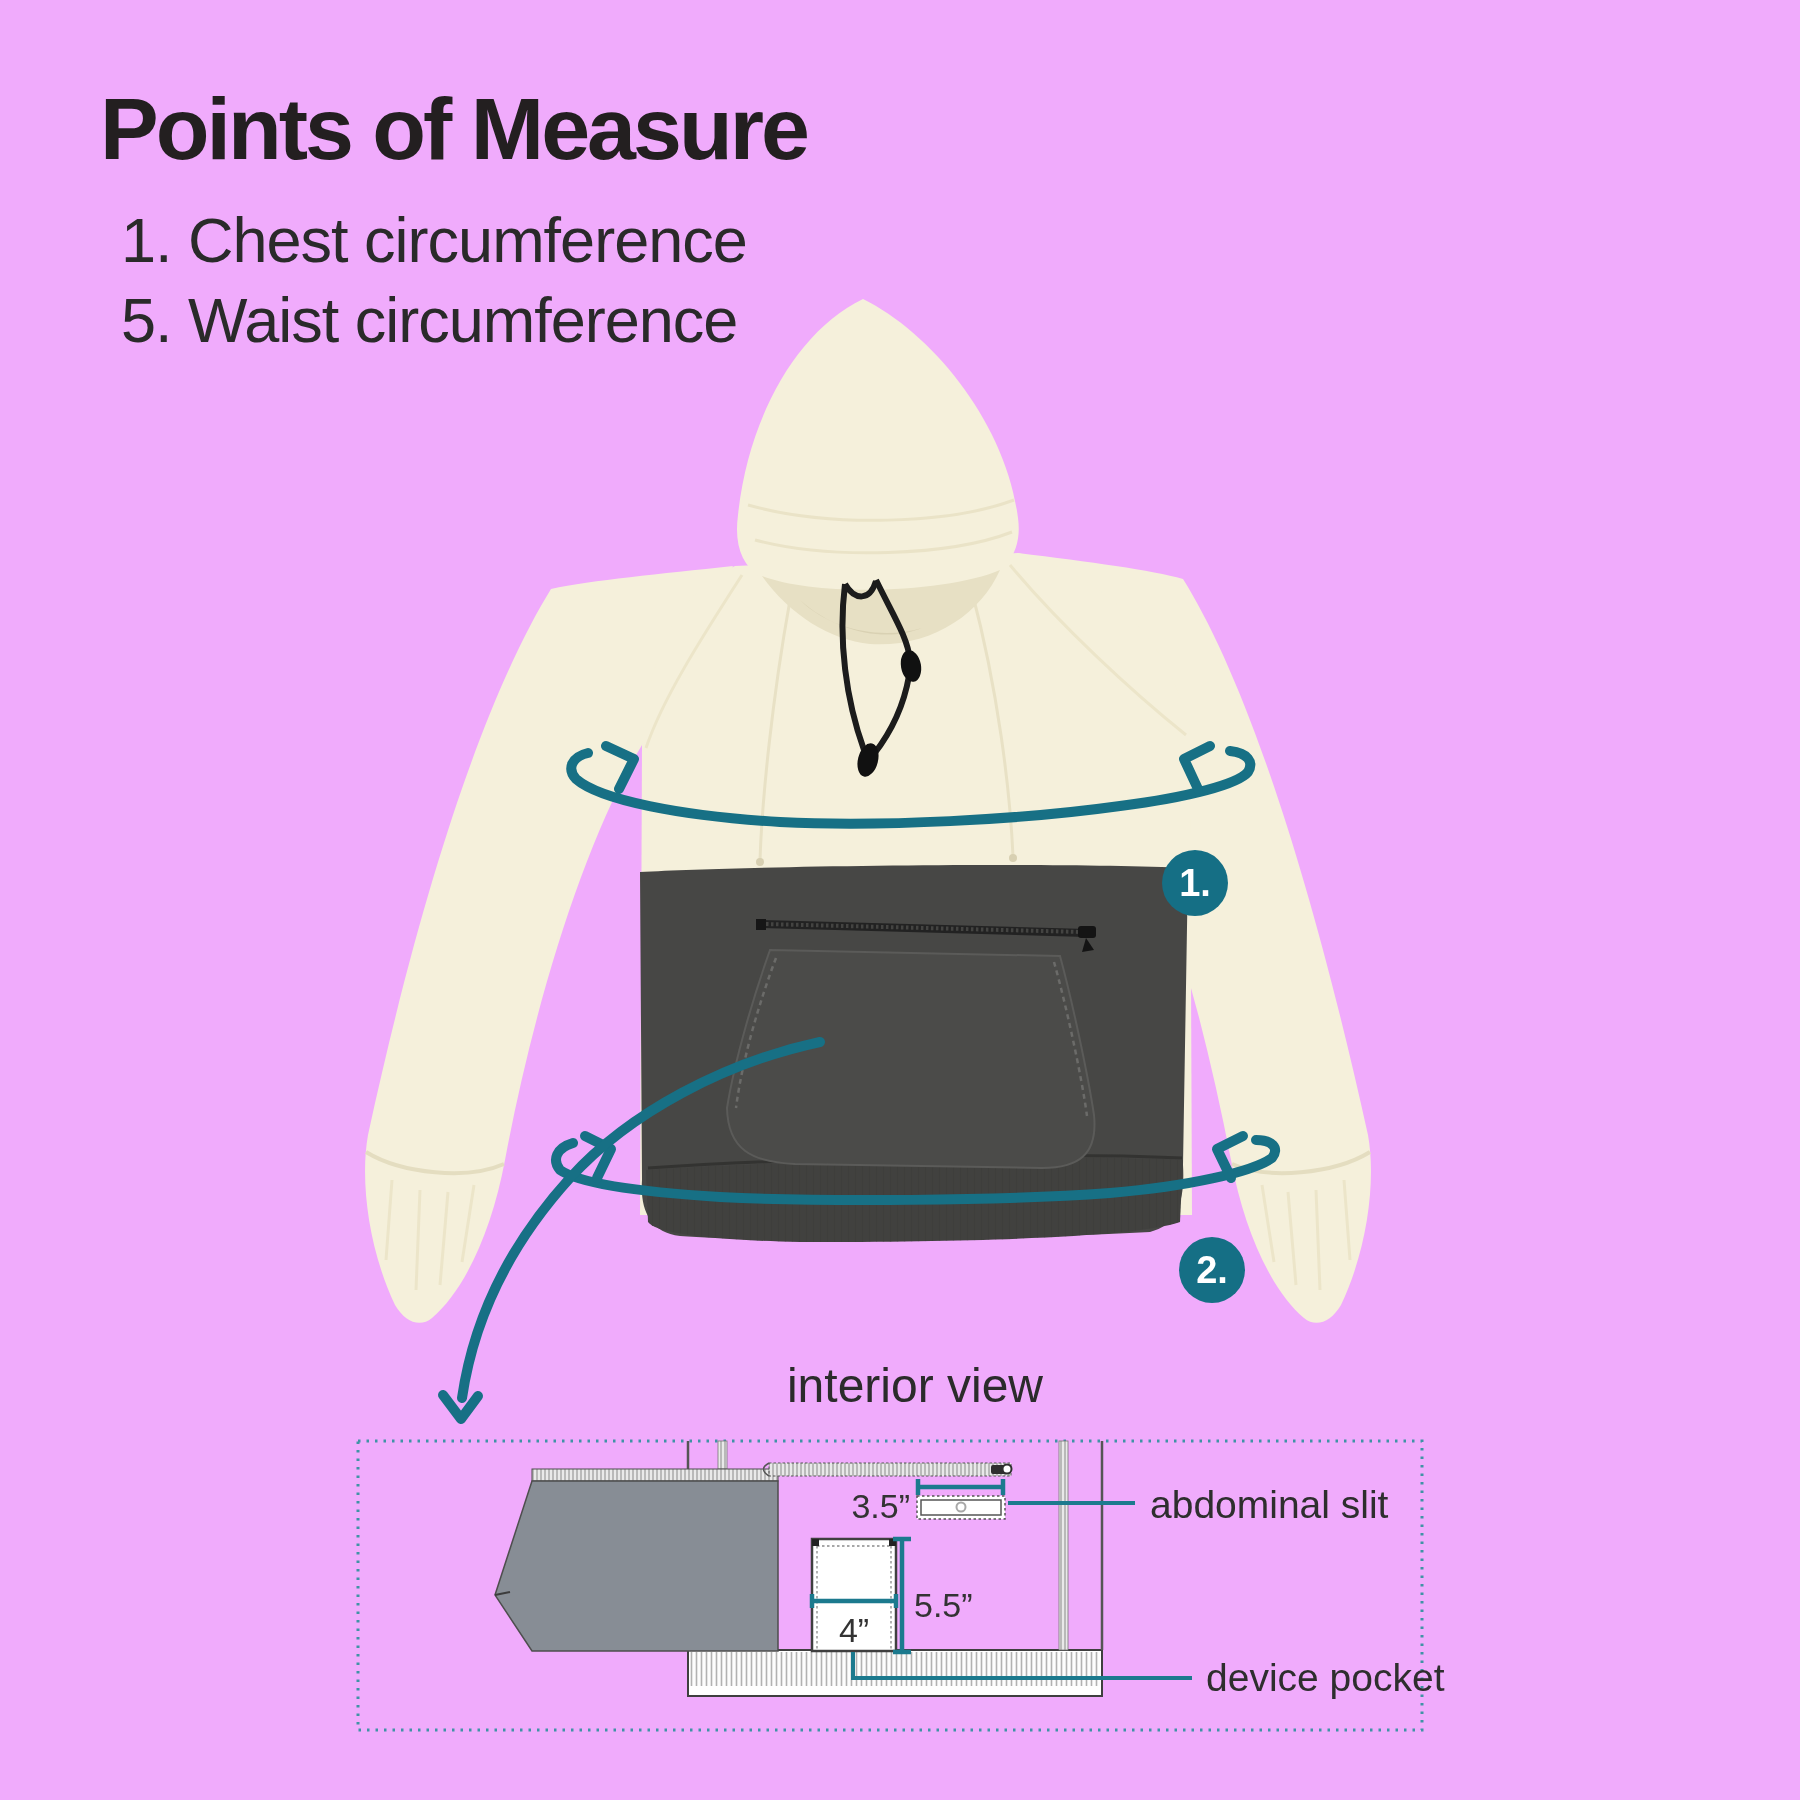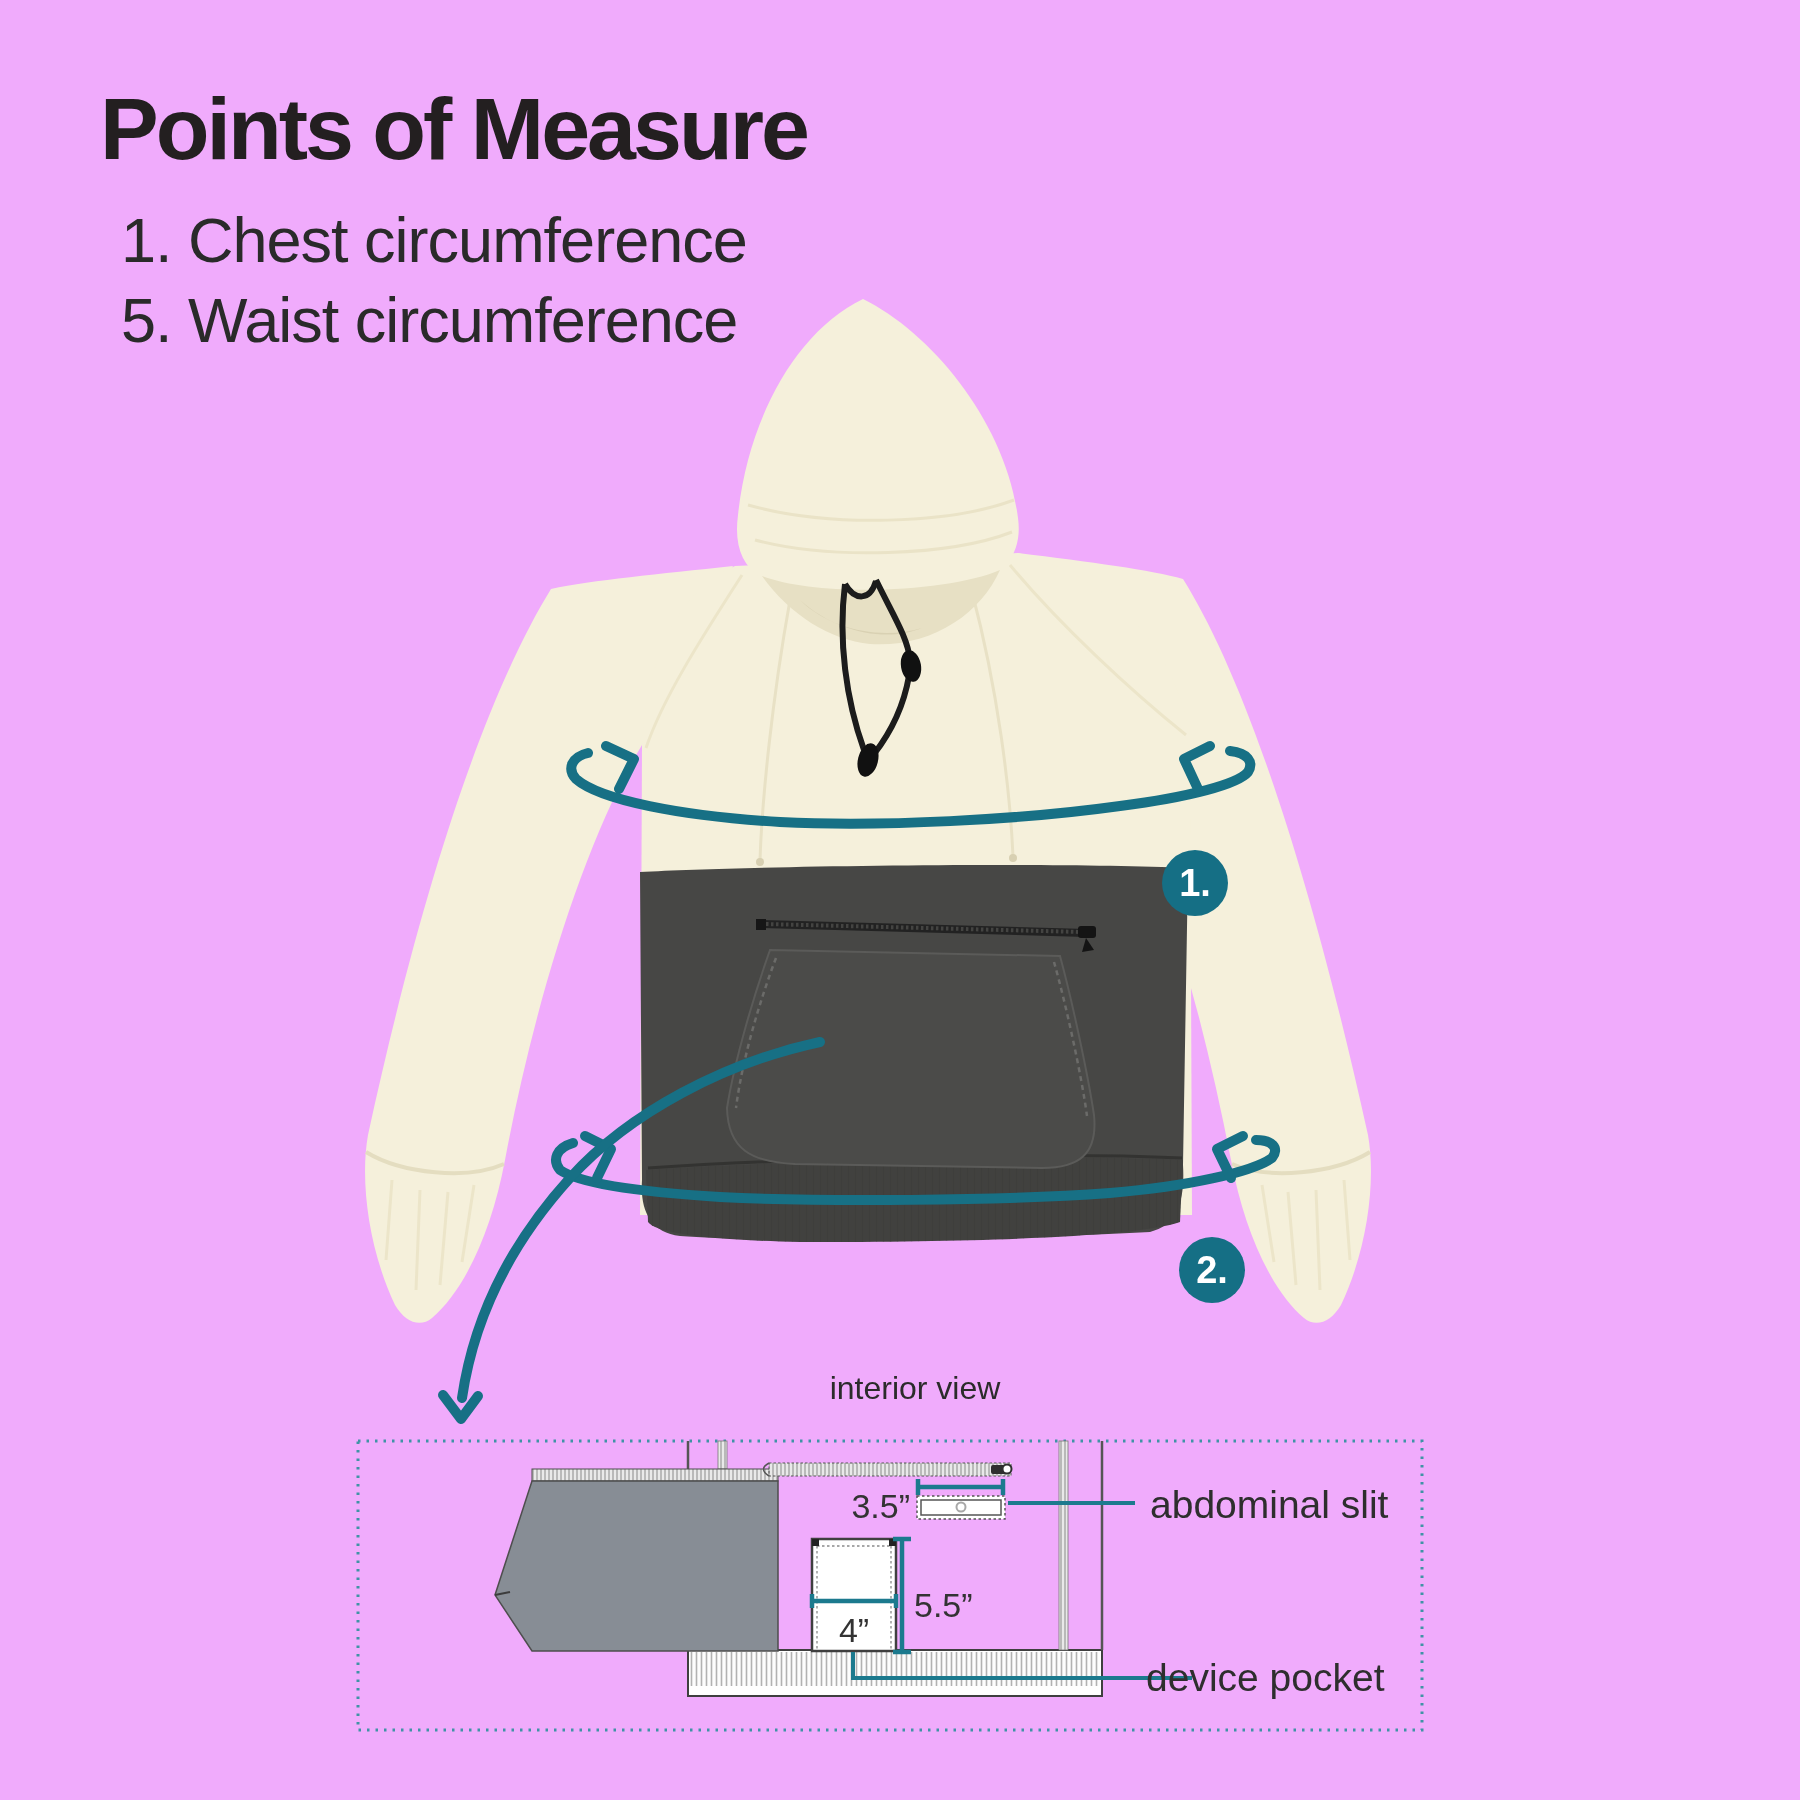--- a/index.html
+++ b/index.html
@@ -4,28 +4,28 @@
 <style>
   html,body{margin:0;padding:0;background:#ffffff;}
   #canvas{position:relative;width:1800px;height:1800px;background:#f0abfc;overflow:hidden;
           font-family:"Liberation Sans",sans-serif;}
   #art{position:absolute;left:0;top:0;}
   .lbl{position:absolute;color:#2b2b2b;font-family:"Liberation Sans",sans-serif;}
   .page-title{left:100px;top:78px;font-size:88px;font-weight:bold;letter-spacing:-3px;color:#231f20;}
   .measure-item{left:121px;font-size:63px;letter-spacing:-1px;color:#2a2a2a;}
   .mi-1{top:204px;}
   .mi-2{top:284px;}
-  .interior-title{left:740px;top:1358px;width:350px;text-align:center;font-size:32px;color:#2b2b2b;margin-top:12px;}
+  .interior-title{left:740px;top:1358px;width:350px;text-align:center;font-size:48px;color:#2b2b2b;}
   .dim{font-size:34px;color:#333;}
   .dim-slit{left:818px;top:1487px;width:92px;text-align:right;}
   .dim-pocket-h{left:914px;top:1586px;}
   .dim-pocket-w{left:822px;top:1611px;width:64px;text-align:center;}
   .ann{font-size:39px;color:#2e2e2e;}
   .ann-slit{left:1150px;top:1483px;}
-  .ann-pocket{left:1146px;top:1656px;text-align:right;}
+  .ann-pocket{left:1206px;top:1656px;text-align:right;}
   .badge{position:absolute;width:66px;height:66px;border-radius:50%;background:#156f85;
          color:#ffffff;font-size:38px;font-weight:bold;display:flex;align-items:center;
          justify-content:center;line-height:1;}
   .badge-1{left:1162px;top:850px;}
   .badge-2{left:1179px;top:1237px;}
 </style>
 </head>
 <body>
 
 <div id="canvas">

